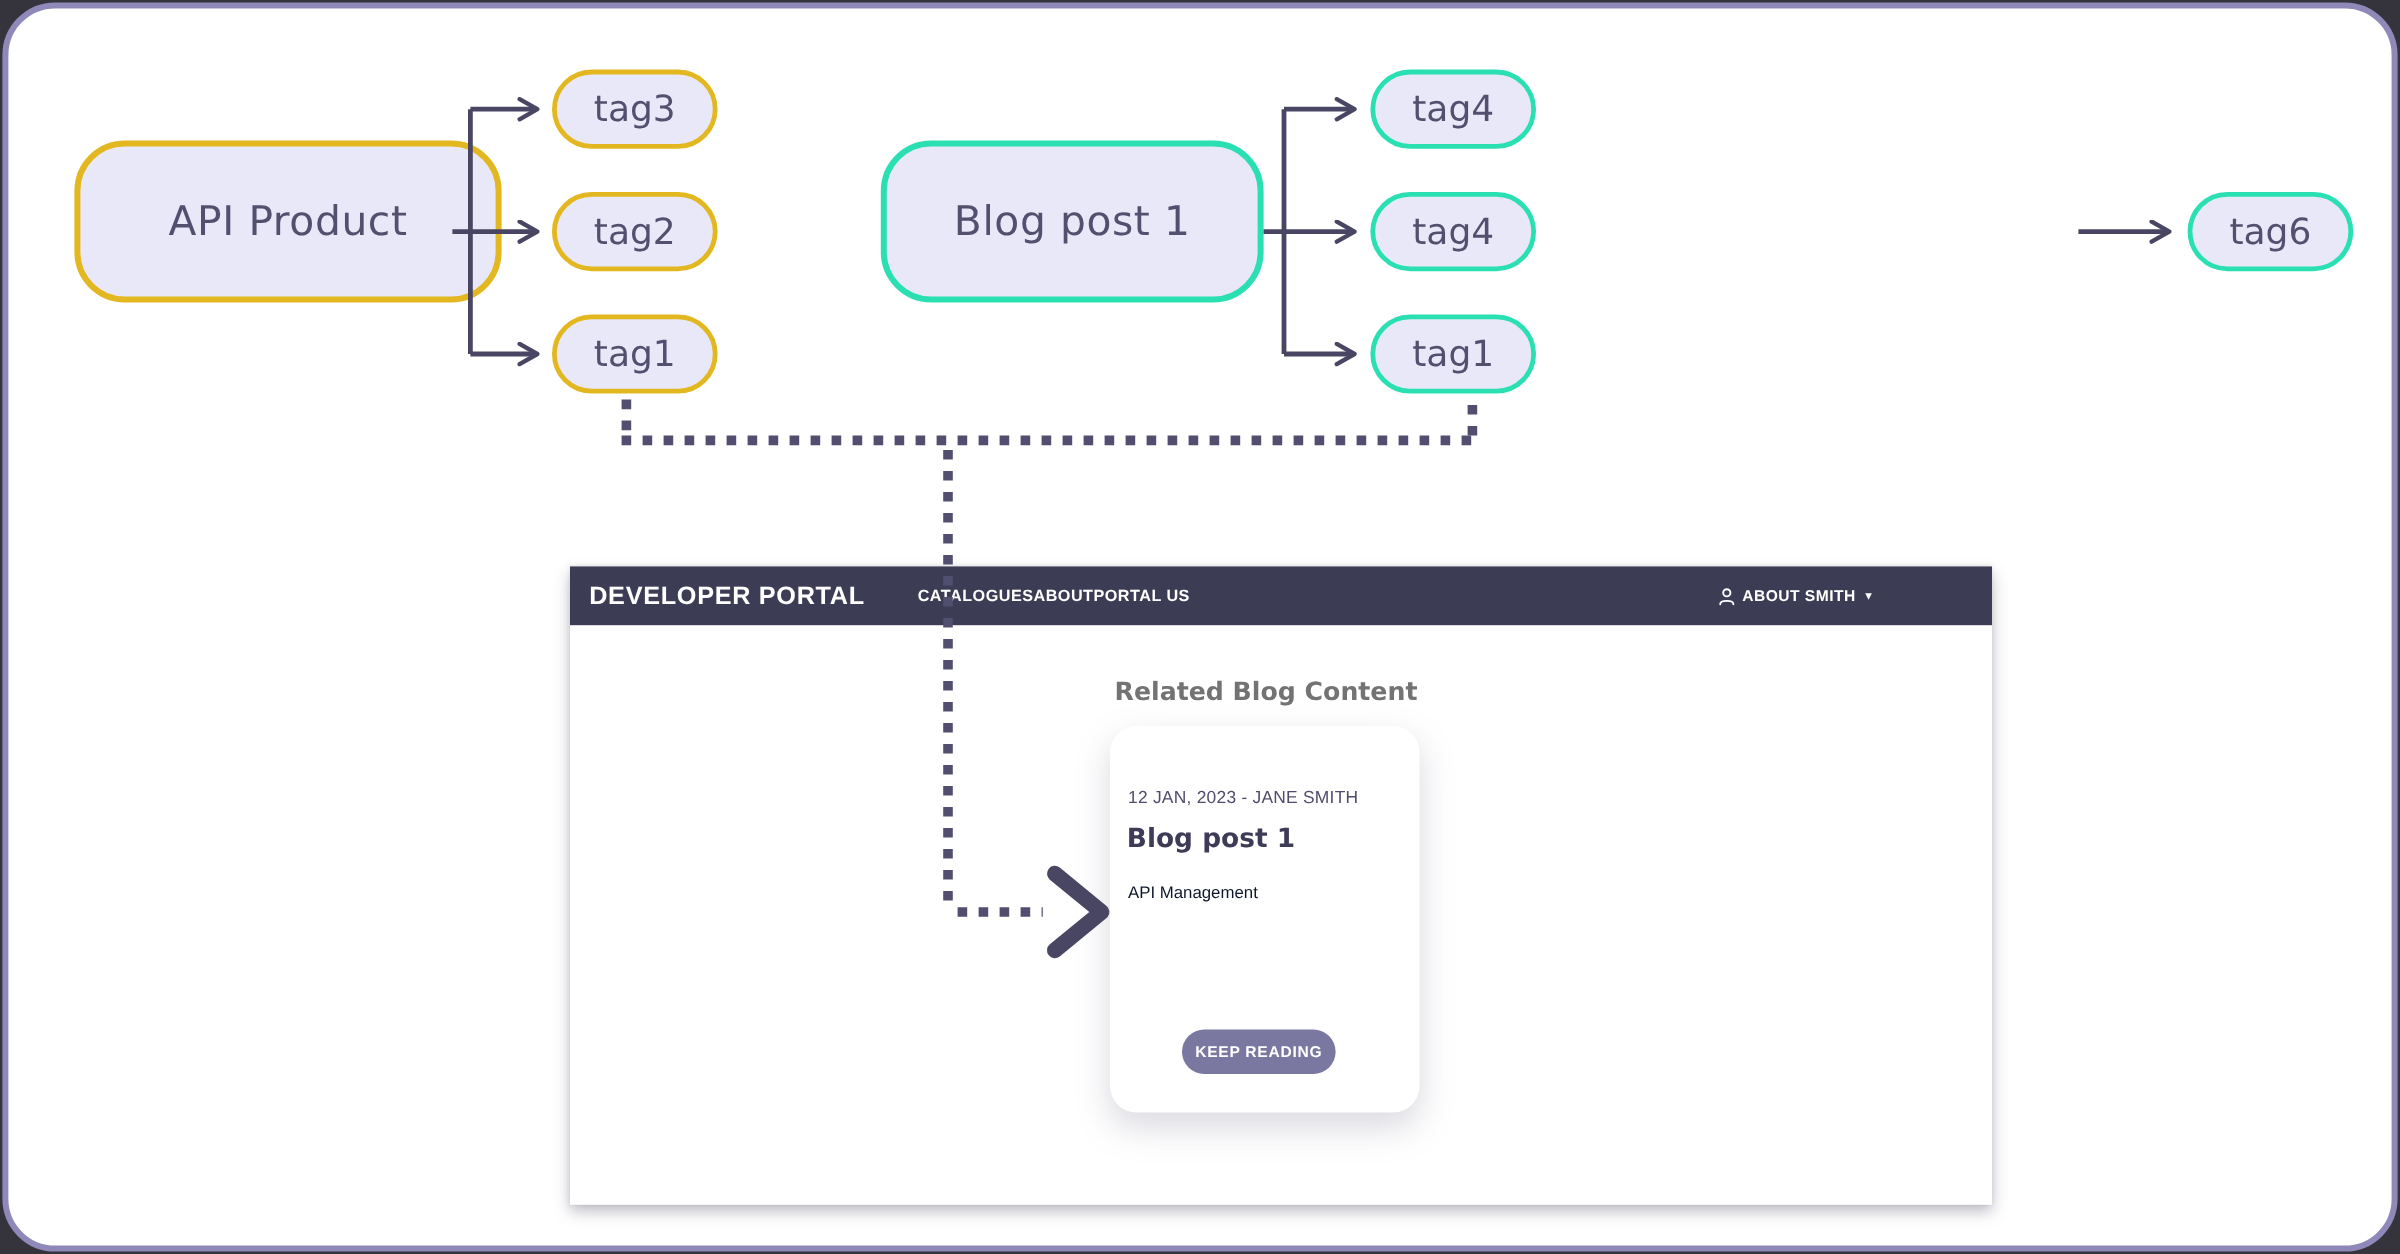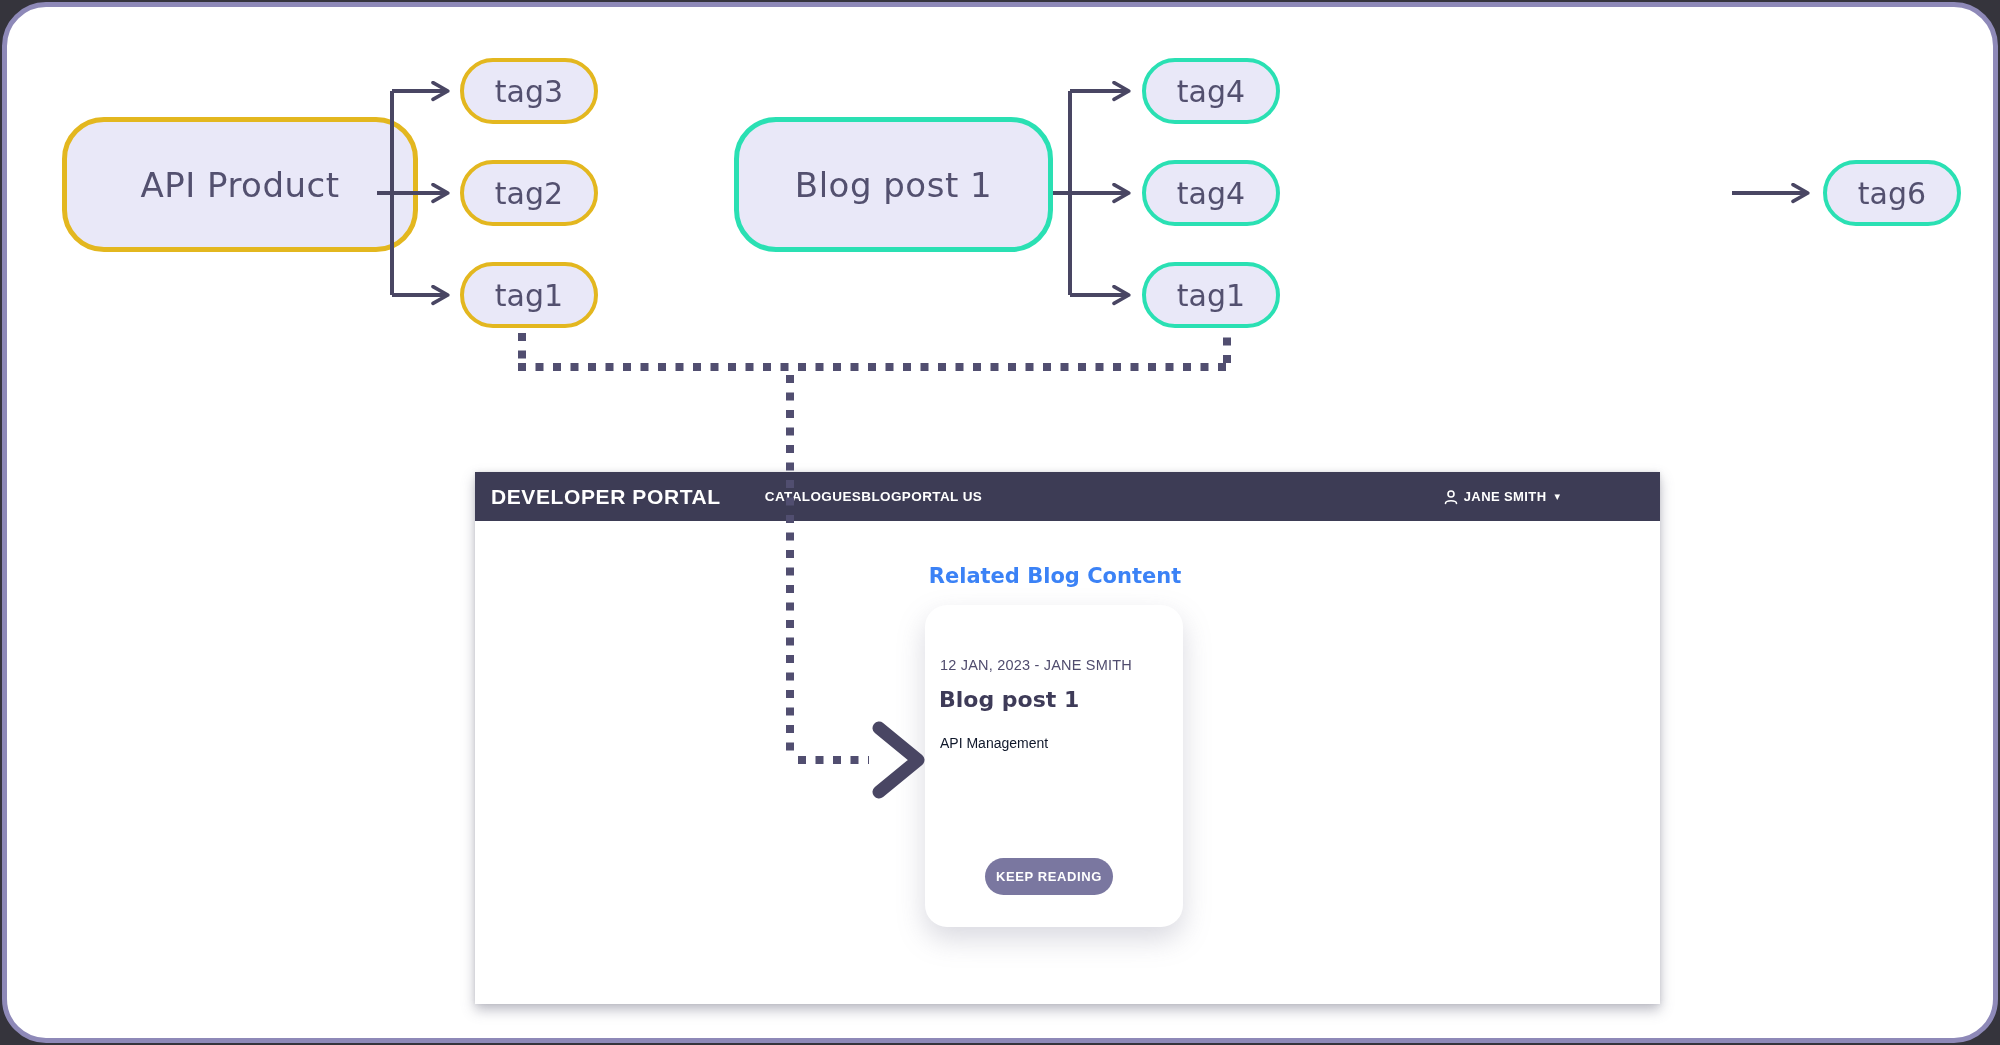--- a/index.html
+++ b/index.html
@@ -56,21 +56,21 @@
   .nav { display:flex; margin-left:44px; }
   .nav-item { font-size:13.5px; font-weight:bold; letter-spacing:0.4px; cursor:pointer; white-space:nowrap; }
   .user { margin-left:auto; display:flex; align-items:center; gap:5px; cursor:pointer; }
   .user-name { font-size:13px; font-weight:bold; letter-spacing:0.4px; }
   .caret { font-size:11px; margin-left:3px; }
 
   .section-title {
     position:absolute; left:405px; top:92px; width:350px;
     text-align:center;
     font-family:"DejaVu Sans", sans-serif;
-    font-size:21px; font-weight:bold; color:#3b82f6;
+    font-size:21px; font-weight:bold; color:#737373;
   }
   .blog-card {
     position:absolute; left:450px; top:133px; width:258px; height:322px;
     background:#ffffff; border-radius:22px;
     box-shadow:0 12px 28px rgba(120,120,145,.28);
   }
   .card-meta {
     position:absolute; left:15px; top:52px;
     font-size:14.5px; color:#504c6e; letter-spacing:0.2px; white-space:nowrap;
   }
@@ -97,31 +97,31 @@
 <body>
 
 <div class="stage">
   <div class="canvas">
 
     <div class="portal">
       <div class="portal-header">
         <span class="brand">DEVELOPER PORTAL</span>
         <div class="nav">
           <span class="nav-item">CATALOGUES</span>
-          <span class="nav-item">BLOG</span>
+          <span class="nav-item">ABOUT</span>
           <span class="nav-item">PORTAL US</span>
         </div>
         <div class="user">
           <span style="display:inline-flex;">
             <svg width="16" height="16" viewBox="0 0 16 16">
               <circle cx="8" cy="5" r="3" fill="none" stroke="#ffffff" stroke-width="1.6"></circle>
               <path d="M2.5 14.5 C2.5 10.8 13.5 10.8 13.5 14.5" fill="none" stroke="#ffffff" stroke-width="1.6" stroke-linecap="round"></path>
             </svg>
           </span>
-          <span class="user-name">JANE SMITH</span>
+          <span class="user-name">ABOUT SMITH</span>
           <span class="caret">▾</span>
         </div>
       </div>
 
       <div class="section-title">Related Blog Content</div>
 
       <div class="blog-card">
         <div class="card-meta">12 JAN, 2023 - JANE SMITH</div>
         <div class="card-title">Blog post 1</div>
         <div class="card-tag">API Management</div>

